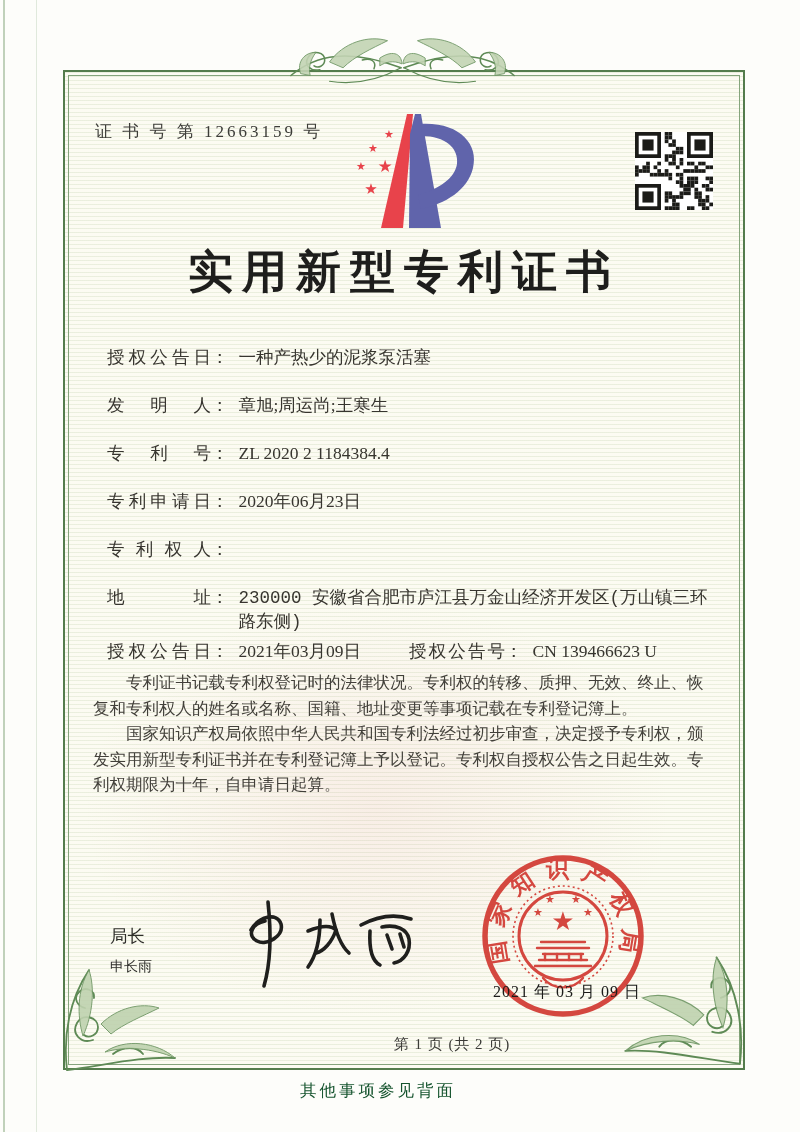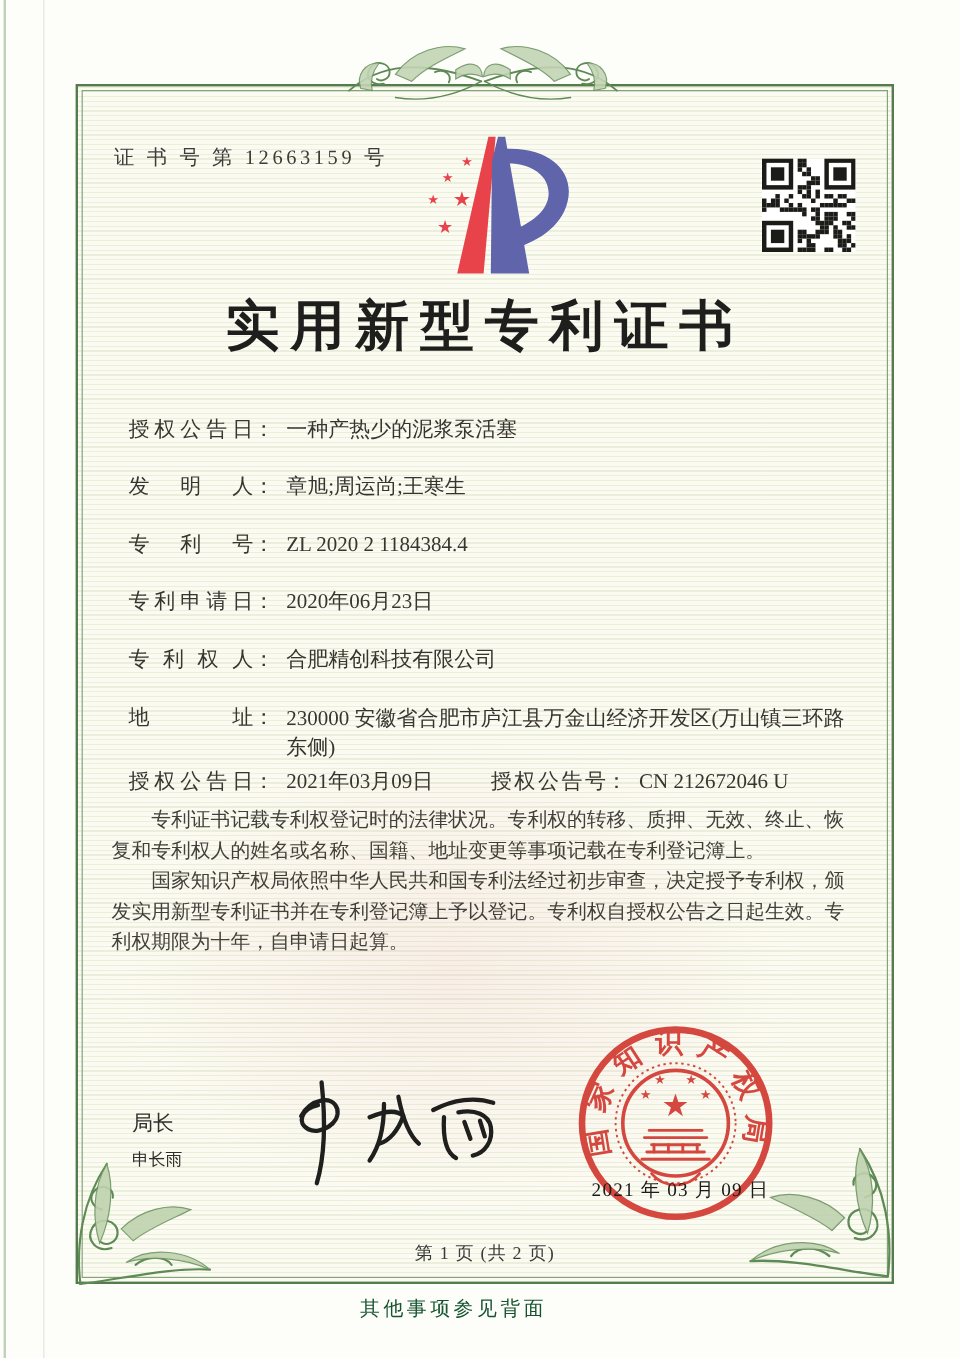--- a/index.html
+++ b/index.html
@@ -31,36 +31,36 @@
     position:absolute;left:0;top:170px;width:100%;text-align:center;
     font-size:45px;font-weight:700;letter-spacing:9px;color:#1e1e1c;
   }
 
   .fields{position:absolute;left:42px;top:274px;width:608px;font-size:17.5px;color:#37352f;}
   .frow{display:flex;align-items:flex-start;line-height:23px;margin-bottom:25px;}
   .frow.address{margin-bottom:6px;}
   .flabel{display:inline-block;width:104px;text-align:justify;text-align-last:justify;flex:0 0 104px;}
   .fcolon{flex:0 0 auto;}
   .fvalue{margin-left:10px;}
-  .frow.address .fvalue{width:512px;line-height:24px;}
+  .frow.address .fvalue{width:512px;line-height:24px;font-family:Liberation Mono, monospace;}
   .frow.double .pair{display:flex;}
   .frow.double .pair.second{margin-left:48px;}
   .frow.double .pair.second .flabel{width:96px;flex-basis:96px;}
 
   .paragraphs{position:absolute;left:28px;top:598px;width:626px;font-size:16.5px;line-height:25.5px;color:#42403a;}
   .paragraphs p{margin:0;text-indent:2em;}
 
   .sig-role{position:absolute;left:45px;top:852px;font-size:17.5px;color:#2e2e2a;}
   .sig-name{position:absolute;left:45px;top:886px;font-size:14px;color:#2e2e2a;}
   .signature{position:absolute;left:158px;top:818px;width:200px;height:100px;}
 
   .seal{position:absolute;left:412px;top:778px;width:172px;height:172px;opacity:.93;}
   .seal-date{position:absolute;left:428px;top:910px;font-size:16px;letter-spacing:1px;color:#1b1b19;}
 
-  .page-info{position:absolute;left:0;bottom:14px;width:100%;text-align:center;font-size:15px;letter-spacing:1px;color:#3a3a36;}
+  .page-info{position:absolute;left:0;bottom:14px;width:100%;text-align:center;font-size:15px;letter-spacing:1px;color:#3a3a36;padding-left:48px;}
   .back-note{position:absolute;left:0;top:1080px;width:756px;text-align:center;font-size:16.5px;letter-spacing:3px;color:#14532d;}
 
   .orn{position:absolute;pointer-events:none;}
   .orn-top-left{left:222px;top:-48px;width:116px;height:74px;}
   .orn-top-right{left:337px;top:-48px;width:116px;height:74px;transform:scaleX(-1);}
   .orn-bottom-left{left:-16px;bottom:-8px;width:132px;height:132px;}
   .orn-bottom-right{right:-16px;bottom:-8px;width:140px;height:152px;transform:scaleX(-1);}
 </style>
 </head>
 <body>
@@ -286,37 +286,36 @@
         <span class="fvalue">ZL 2020 2 1184384.4</span>
       </div>
       <div class="frow">
         <span class="flabel">专利申请日</span>
           <span class="fcolon">：</span>
         <span class="fvalue">2020年06月23日</span>
       </div>
       <div class="frow">
         <span class="flabel">专利权人</span>
           <span class="fcolon">：</span>
-        <span class="fvalue">合肥精创科技有限公司</span>
       </div>
       <div class="frow address">
         <span class="flabel">地址</span>
           <span class="fcolon">：</span>
         <span class="fvalue">230000 安徽省合肥市庐江县万金山经济开发区(万山镇三环路东侧)</span>
       </div>
       <div class="frow double">
         <span class="pair">
           <span class="flabel">授权公告日</span>
             <span class="fcolon">：</span>
           <span class="fvalue">2021年03月09日</span>
         </span>
         <span class="pair second">
           <span class="flabel">授权公告号</span>
             <span class="fcolon">：</span>
-          <span class="fvalue">CN 212672046 U</span>
+          <span class="fvalue">CN 139466623 U</span>
         </span>
       </div>
     </div>
 
     <div class="paragraphs">
       <p>专利证书记载专利权登记时的法律状况。专利权的转移、质押、无效、终止、恢复和专利权人的姓名或名称、国籍、地址变更等事项记载在专利登记簿上。</p>
       <p>国家知识产权局依照中华人民共和国专利法经过初步审查，决定授予专利权，颁发实用新型专利证书并在专利登记簿上予以登记。专利权自授权公告之日起生效。专利权期限为十年，自申请日起算。</p>
     </div>
 
     <div class="sig-role">局长</div>

